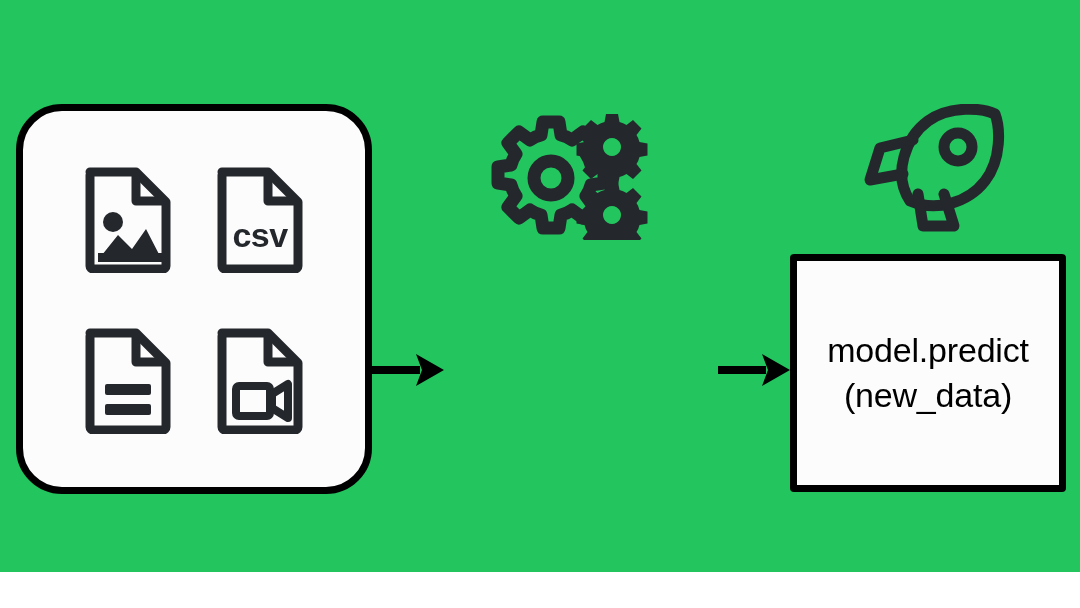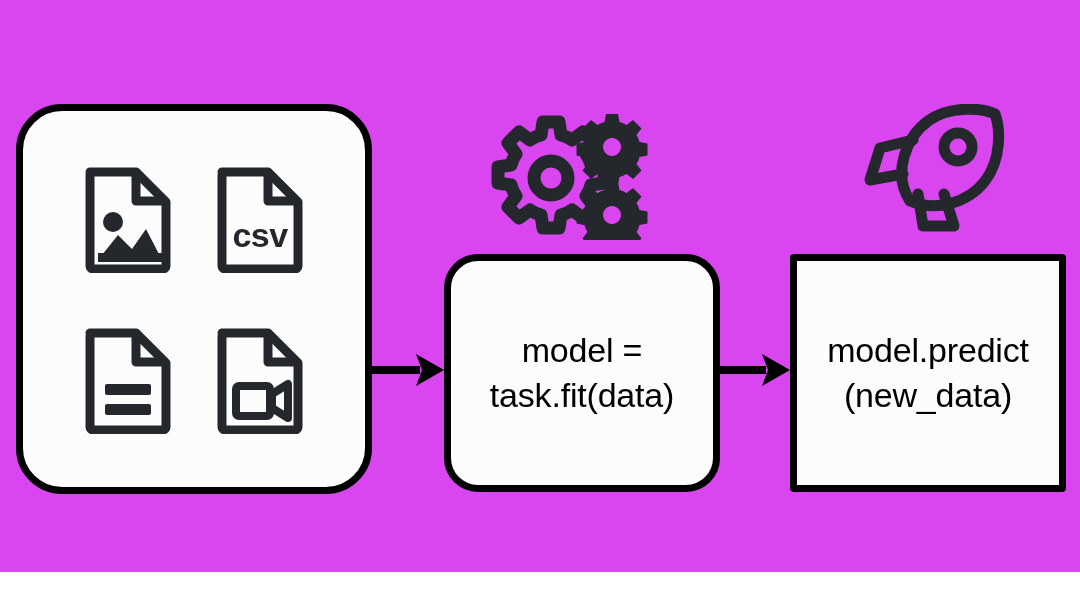--- a/index.html
+++ b/index.html
@@ -10,21 +10,21 @@
   body {
     width: 1080px;
     height: 608px;
     font-family: "Liberation Sans", sans-serif;
     overflow: hidden;
   }
   #canvas {
     position: relative;
     width: 1080px;
     height: 572px;
-    background: #d946ef;
+    background: #22c55e;
   }
   .node-box {
     position: absolute;
     box-sizing: border-box;
     background: #fcfcfc;
     border: 7px solid #000000;
     display: flex;
     align-items: center;
     justify-content: center;
   }
@@ -156,24 +156,20 @@
       <g fill="#24282d" fill-rule="evenodd">
         <path d="M118 74 h12 l1.5 8 a22 22 0 0 1 7 3 l6.5 -5 l8.5 8.5 l-5 6.5 a22 22 0 0 1 3 7 l8 1.5 v12
                  l-8 1.5 a22 22 0 0 1 -3 7 l5 6.5 l-8.5 8.5 l-6.5 -5 a22 22 0 0 1 -7 3 l-1.5 8 h-12
                  l-1.5 -8 a22 22 0 0 1 -7 -3 l-6.5 5 l-8.5 -8.5 l5 -6.5 a22 22 0 0 1 -3 -7 l-8 -1.5 v-12
                  l8 -1.5 a22 22 0 0 1 3 -7 l-5 -6.5 l8.5 -8.5 l6.5 5 a22 22 0 0 1 7 -3 z
                  M124 98 a9 9 0 1 0 0.01 0 z"></path>
       </g>
     </svg>
   </span>
 
-  <div class="node-box" id="fit-box">
-    <div class="box-text">model =
-task.fit(data)</div>
-  </div>
 
   <span class="arrow" id="arrow-2">
     <svg width="74" height="44" viewBox="0 0 74 44" xmlns="http://www.w3.org/2000/svg">
       <line x1="0" y1="22" x2="48" y2="22" stroke="#000000" stroke-width="8"></line>
       <path d="M44 6 L72 22 L44 38 L50 22 Z" fill="#000000"></path>
     </svg>
   </span>
 
   <span class="float-icon" id="rocket-icon">
     <svg width="152" height="128" viewBox="0 0 152 128" fill="none" xmlns="http://www.w3.org/2000/svg">

